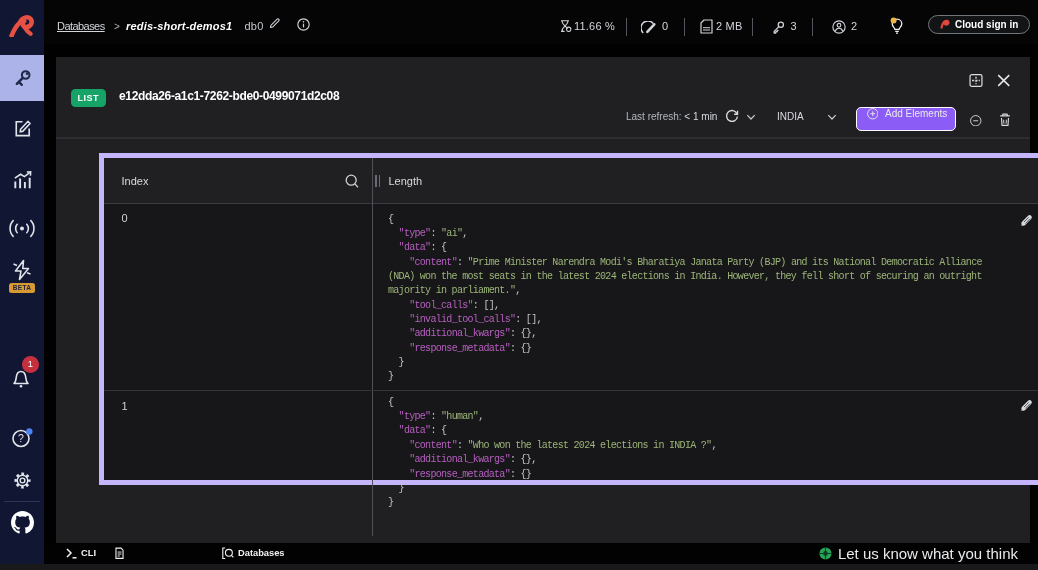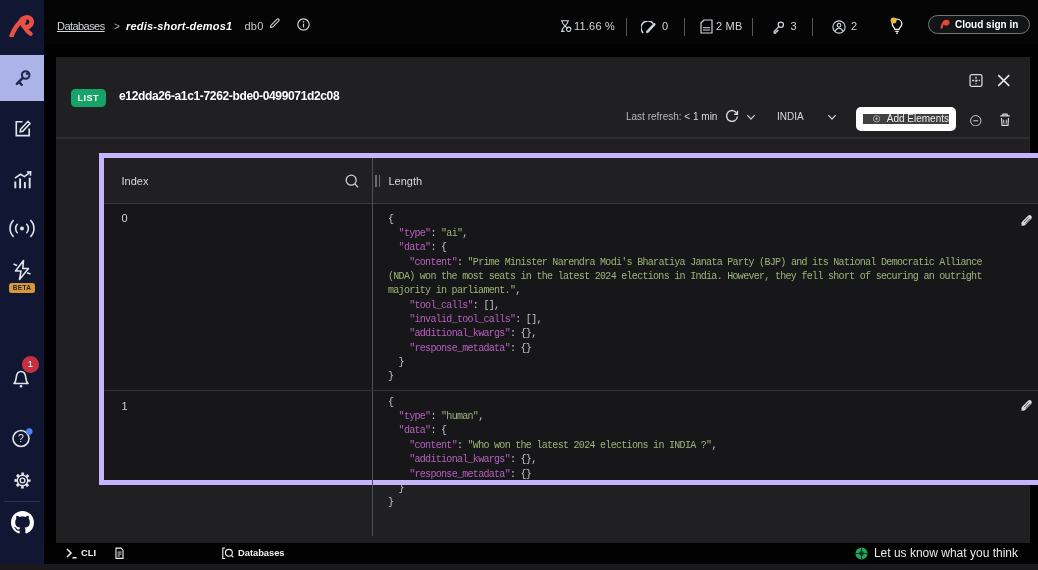--- a/index.html
+++ b/index.html
@@ -19,22 +19,22 @@
 #cloudbtn { position:absolute; left:884px; top:14.5px; width:102px; height:19.5px; border:1px solid #71767b;
   border-radius:10px; background:#131416; display:flex; align-items:center; color:#fff;
   font-size:10px; font-weight:bold; white-space:nowrap; }
 
 
 #panel { left:56px; top:57px; width:974px; height:486px; background:#202023; }
 #keyname { font-weight:bold; color:#fff; font-size:12px; letter-spacing:-0.35px; }
 .badge { background:#15a367; color:#fff; font-weight:bold; font-size:9px; letter-spacing:0.5px;
   border-radius:4.5px; padding:0 7px; height:18px; display:flex; align-items:center; }
 .meta { color:#b3b8bd; font-size:10px; line-height:12px; white-space:nowrap; }
-#addbtn { position:absolute; border:7px solid #ffffff; border-radius:5px; color:#e8eaec;
-  font-size:10px; display:flex; align-items:center; background:#404040; white-space:nowrap; }
+#addbtn { position:absolute; border:1px solid #ffffff; border-radius:5px; color:#e8eaec;
+  font-size:10px; display:flex; align-items:flex-start; background:#8b5cf6; white-space:nowrap; }
 
 
 #table { position:absolute; left:14px; top:96px; width:946px; height:332px;
   border:5px solid #c4b5fd; background:#171719;margin-left:29px; }
 #thead { position:absolute; left:0; top:0; width:100%; height:46px; background:#202023;
   border-bottom:1px solid #3c3d42; color:#d8dade; font-size:11px; line-height:13px; }
 #coldiv { position:absolute; left:268px; top:0; width:1px; height:378px; background:#505158; }
 .rowdiv { position:absolute; left:0; width:944px; height:1px; background:#333338; }
 .idx { position:absolute; left:17.5px; color:#cfd2d6; font-size:11px; line-height:13px; }
 pre.json { position:absolute; left:284px; font-family:"Liberation Mono", monospace;
@@ -300,17 +300,17 @@
     <circle cx="8.6" cy="7" r="4.3" fill="none" stroke="#f0f1f3" stroke-width="1.4"></circle>
     <path d="M11.8 10.2 L14.2 12.8" stroke="#f0f1f3" stroke-width="1.4"></path>
   </svg>
   <span class="abs" style="left:194px; top:4px;">Databases</span>
   <div class="abs" style="right:20px; top:0; height:19px; display:flex; align-items:center; font-weight:normal;">
     <svg width="13" height="13" viewBox="0 0 14 14" style="margin-right:6px;">
       <circle cx="7" cy="7" r="6.5" fill="#27a65a"></circle>
       <circle cx="7" cy="7" r="2.6" fill="#0f3d22"></circle>
       <path d="M7 0.5 V4.5 M7 9.5 V13.5 M0.7 7 H4.4 M9.6 7 H13.3" stroke="#0f3d22" stroke-width="1.2"></path>
     </svg>
-    <span style="font-size:12px; color:#e8eaec;">Let us know what you think</span>
+    <span style="font-size:15px; color:#e8eaec;">Let us know what you think</span>
   </div>
 </div>
 <div class="abs" id="bottomstrip"></div>
 
 </div>
 </body></html>

